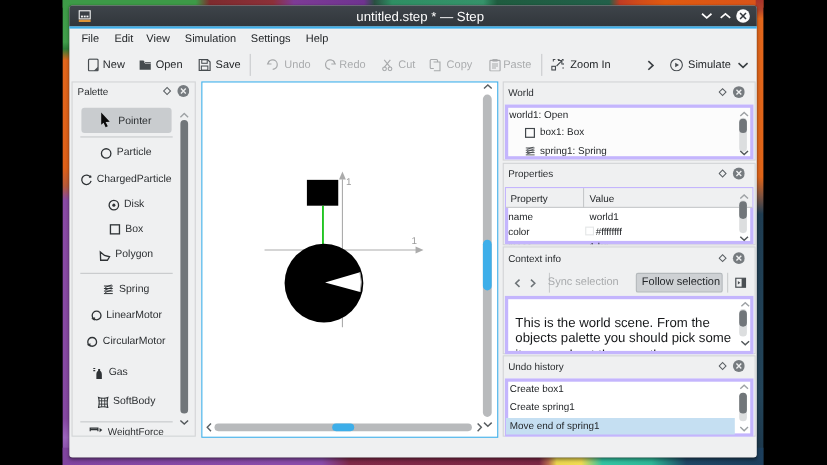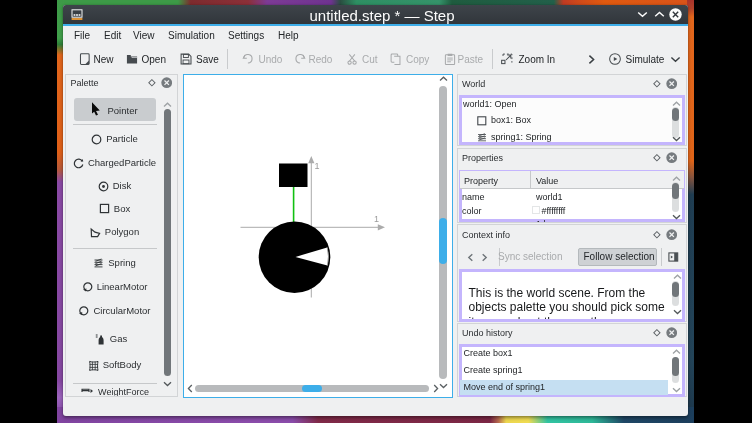--- a/index.html
+++ b/index.html
@@ -25,21 +25,21 @@
 <div class="abs" style="left:63px;top:5px;width:624.5px;height:411px;background:#eff0f1;border-radius:3px;box-shadow:0 1.5px 3.5px rgba(0,0,0,0.4),0 0 1px rgba(0,0,0,0.3)"></div>
 <div class="abs" style="left:63px;top:5px;width:624.5px;height:18.5px;background:linear-gradient(#3e444a,#31363b);border-radius:3px 3px 0 0"></div>
 <div class="abs" style="left:63px;top:23.5px;width:624.5px;height:2px;background:#3daee9"></div>
 <svg style="left:70.5px;top:8.8px" width="12" height="11.5" viewBox="0 0 12 11.5">
       <rect x="1" y="0.8" width="10" height="7.4" fill="none" stroke="#f4f5f5" stroke-width="1"></rect>
       <rect x="2.6" y="5.2" width="1.8" height="1.6" fill="#f4f5f5"></rect>
       <rect x="5.1" y="5.2" width="1.8" height="1.6" fill="#f4f5f5"></rect>
       <rect x="7.6" y="5.2" width="1.8" height="1.6" fill="#f4f5f5"></rect>
       <rect x="0.6" y="9" width="10.8" height="2.2" fill="#dd9336"></rect>
     </svg>
-<div class="abs" style="left:63px;top:9.5px;width:638px;text-align:center;font-size:15px;color:#fcfcfc;line-height:11px">untitled.step * — Step</div>
+<div class="abs" style="left:63px;top:9.5px;width:638px;text-align:center;font-size:12px;color:#fcfcfc;line-height:11px">untitled.step * — Step</div>
 <svg style="left:637px;top:11px" width="11" height="7" viewBox="0 0 11 7">
       <path d="M1.2 1.5 L5.5 5.2 L9.8 1.5" fill="none" stroke="#fcfcfc" stroke-width="1.5"></path>
     </svg>
 <svg style="left:654px;top:11px" width="11" height="7" viewBox="0 0 11 7">
       <path d="M1.2 5.2 L5.5 1.5 L9.8 5.2" fill="none" stroke="#fcfcfc" stroke-width="1.5"></path>
     </svg>
 <svg style="left:669px;top:8px" width="13" height="13" viewBox="0 0 13 13">
       <circle cx="6.5" cy="6.5" r="6.2" fill="#fcfcfc"></circle>
       <path d="M3.8 3.8 L9.2 9.2 M9.2 3.8 L3.8 9.2" stroke="#31363b" stroke-width="1.4"></path>
     </svg>
@@ -175,21 +175,21 @@
       </svg>
       <span style="font-size:9.5px;color:#2b2e31;margin-left:4px;line-height:12px;white-space:nowrap">LinearMotor</span>
     </div>
 <div class="abs" style="left:72.5px;top:304.5px;width:84px;display:flex;justify-content:center">
       <svg style="position:static" width="11" height="11" viewBox="0 0 11 11">
         <circle cx="5.8" cy="5.8" r="4" fill="none" stroke="#2f3336" stroke-width="1.2"></circle>
         <path d="M1 8.5 L4.2 10.3 L4.2 7" fill="#2f3336"></path>
       </svg>
       <span style="font-size:9.5px;color:#2b2e31;margin-left:4px;line-height:12px;white-space:nowrap">CircularMotor</span>
     </div>
-<div class="abs" style="left:69px;top:333.0px;width:84px;display:flex;align-items:center;justify-content:center">
+<div class="abs" style="left:58px;top:333.0px;width:84px;display:flex;align-items:center;justify-content:center">
       <svg style="position:static" width="11" height="11" viewBox="0 0 11 11">
         <path d="M0.8 1 L2.6 1 M0.8 3 L2.6 3" stroke="#2f3336" stroke-width="1.1"></path>
         <path d="M5.2 3 L5.2 1.4 L7 1.4 L7 3 C8.2 3.8 8.6 5 8.6 6.4 L8.6 10.6 L3.6 10.6 L3.6 6.4 C3.6 5 4 3.8 5.2 3 Z" fill="#2f3336"></path>
       </svg>
       <span style="font-size:9.5px;color:#2b2e31;margin-left:4px;line-height:12px;white-space:nowrap">Gas</span>
     </div>
 <div class="abs" style="left:72.5px;top:359.0px;width:84px;display:flex;align-items:center;justify-content:center">
       <svg style="position:static" width="11" height="11" viewBox="0 0 11 11">
         <path d="M1.6 1.4 C3 2.2 8.6 2.2 10 1.4 C9.4 3.8 9.4 8 10 10.4 C8.6 9.6 3 9.6 1.6 10.4 C2.2 8 2.2 3.8 1.6 1.4 Z" fill="none" stroke="#2f3336" stroke-width="1"></path>
         <path d="M1.8 4.4 L9.8 4.4 M1.8 7.4 L9.8 7.4 M4.4 1.9 L4.4 9.9 M7.2 1.9 L7.2 9.9" stroke="#2f3336" stroke-width="0.8"></path>

